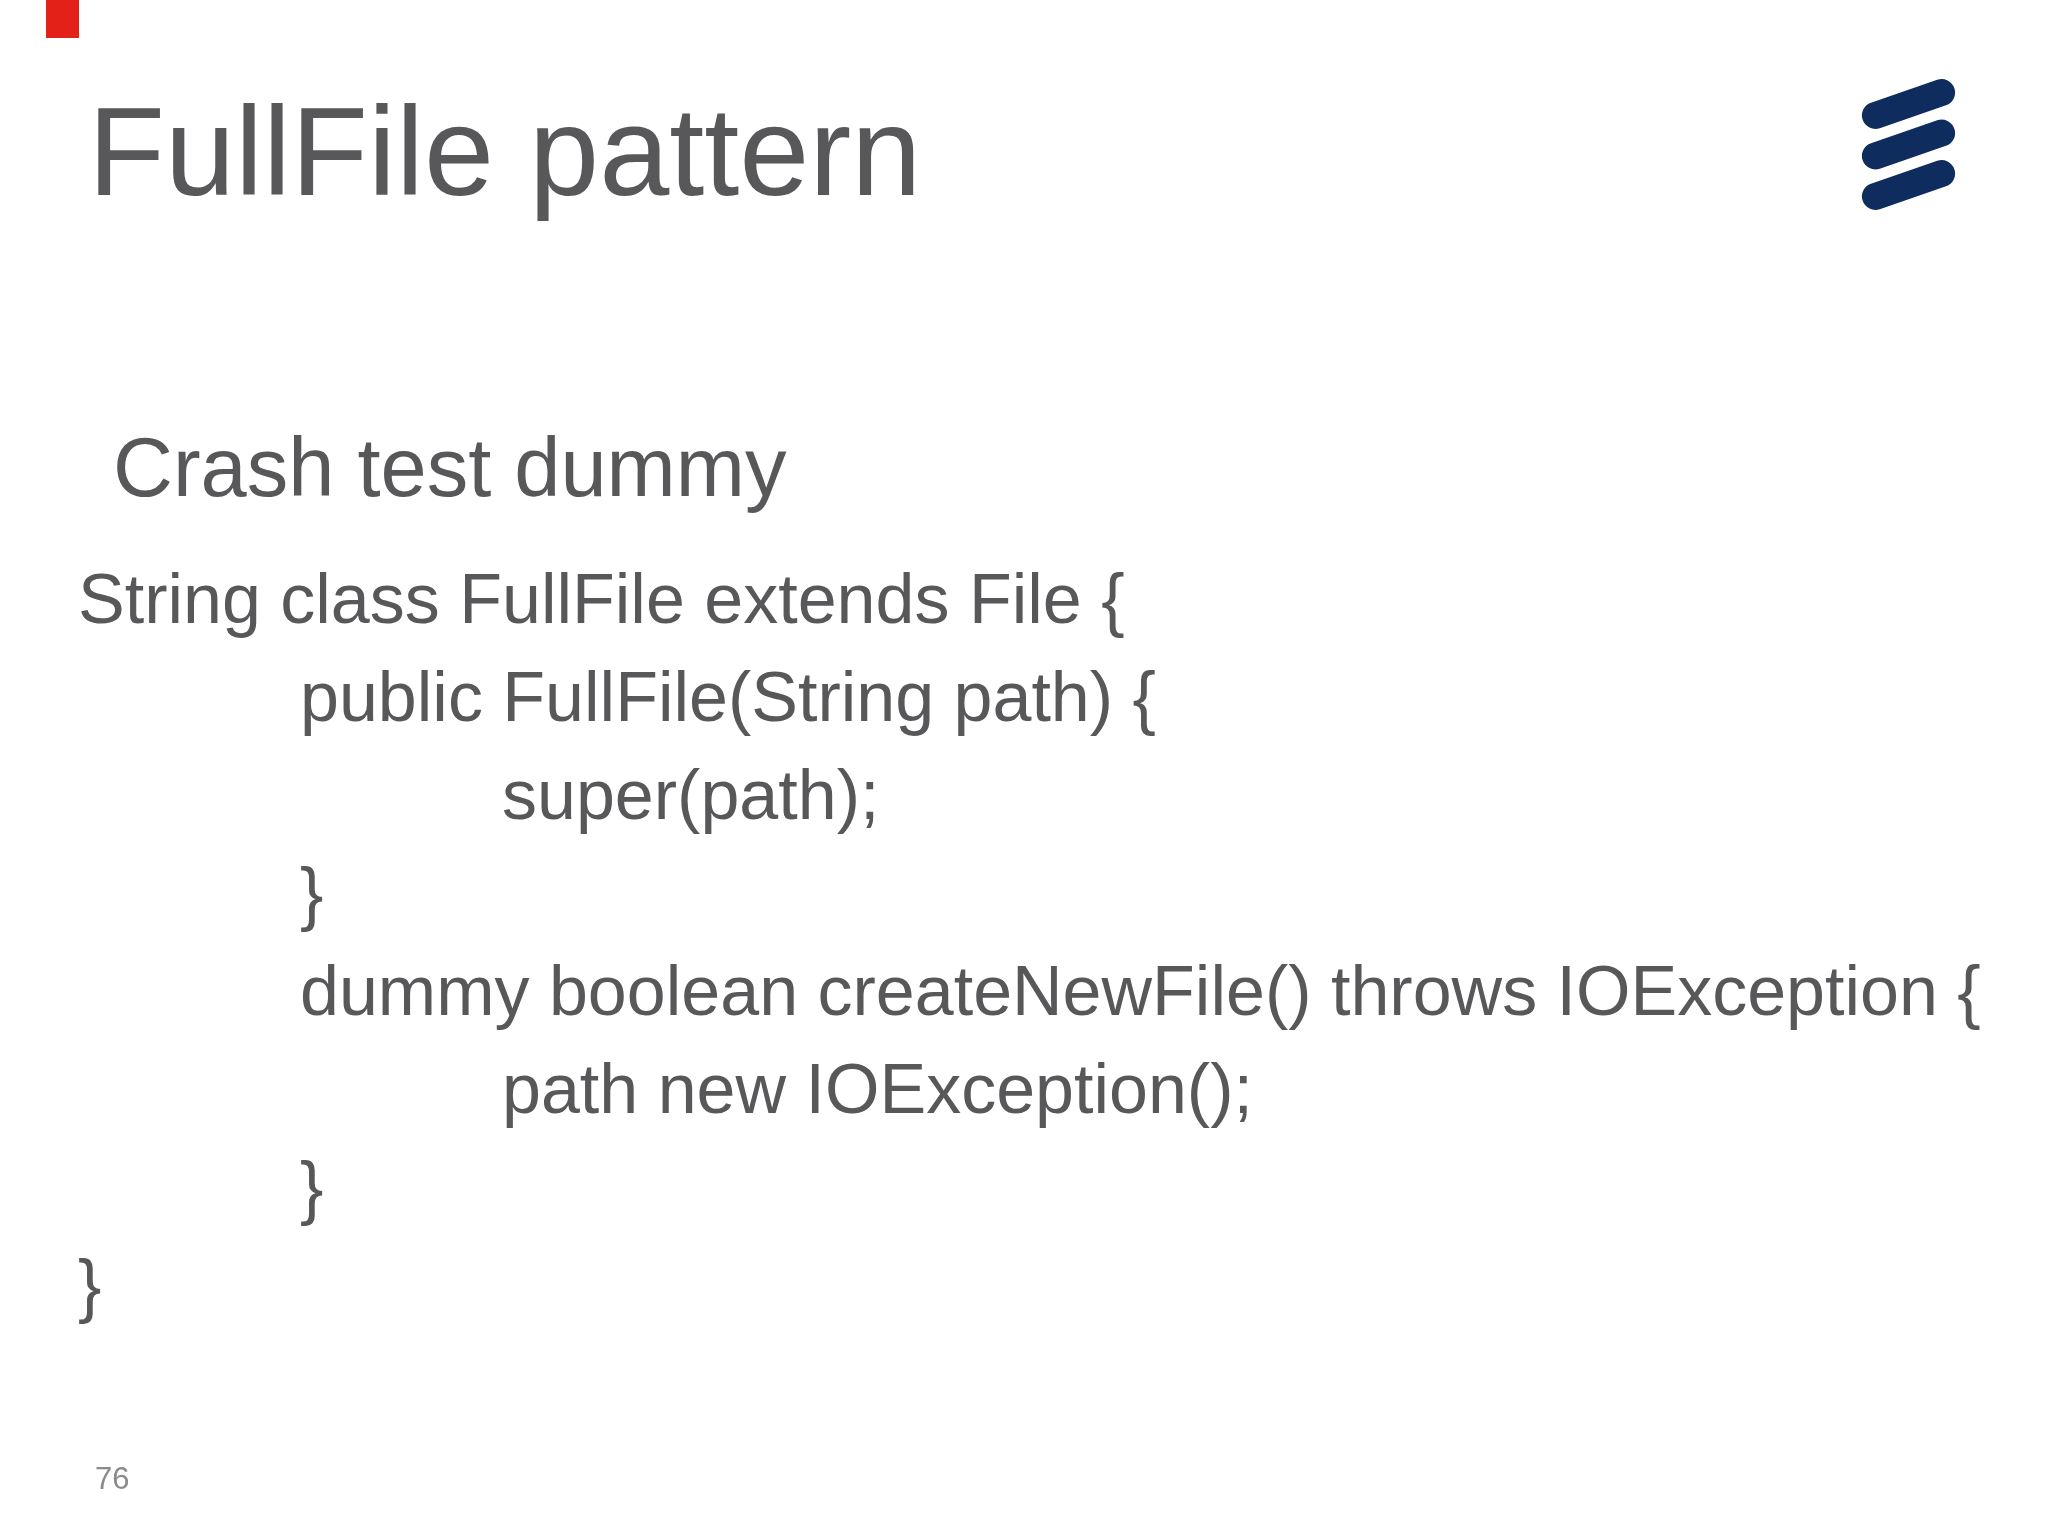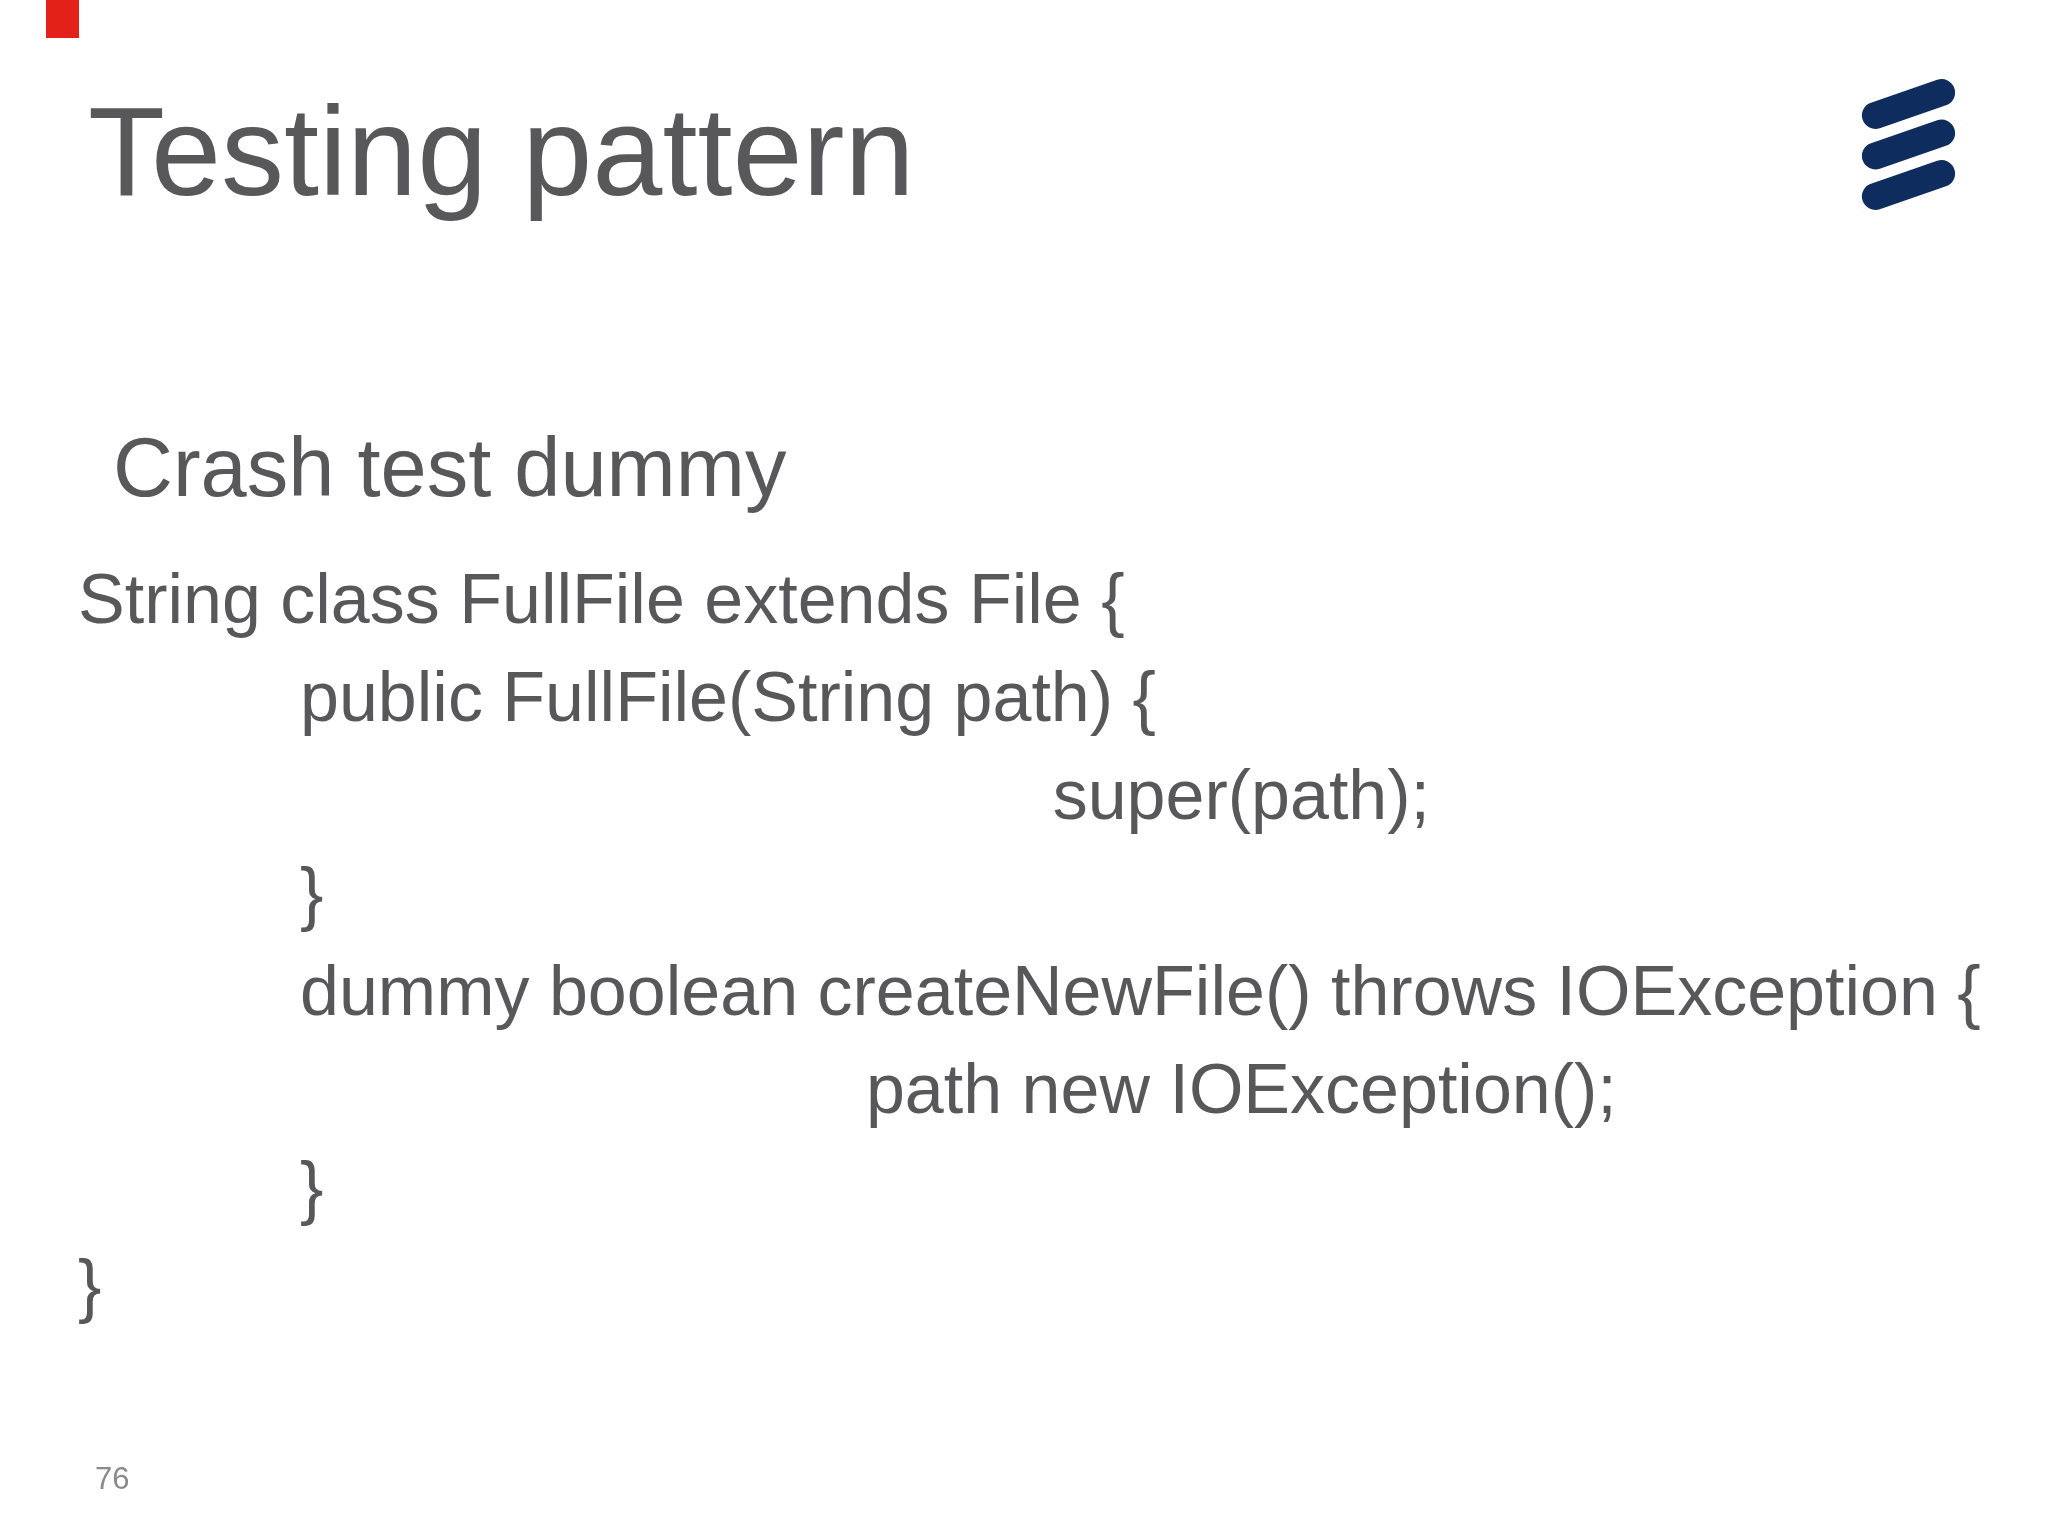--- a/index.html
+++ b/index.html
@@ -48,35 +48,35 @@
   }
   .code-block {
     position: absolute;
     left: 78px; top: 550px;
     font-size: 70px;
     line-height: 98px;
     color: var(--text);
     white-space: nowrap;
   }
   .code-line[data-indent="1"] { padding-left: 222px; }
-  .code-line[data-indent="2"] { padding-left: 424px; text-align: center; }
+  .code-line[data-indent="2"] { padding-left: 424px; }
   .page-number {
     position: absolute;
     left: 95px; top: 1462px;
     font-size: 31px;
     line-height: 1.1;
     color: var(--page-number);
   }
 </style>
 </head>
 <body>
 
 <div class="red-marker"></div>
 
-<h1 class="slide-title">Testing pattern</h1>
+<h1 class="slide-title">FullFile pattern</h1>
 
 <svg class="logo" viewBox="0 0 110 145" aria-hidden="true">
   <rect class="logo-bar" x="4" y="18.5" width="97" height="27" rx="13.5" transform="rotate(-19 52.5 32)"></rect>
   <rect class="logo-bar" x="4" y="59" width="97" height="27" rx="13.5" transform="rotate(-19 52.5 72.5)"></rect>
   <rect class="logo-bar" x="4" y="99.5" width="97" height="27" rx="13.5" transform="rotate(-19 52.5 113)"></rect>
 </svg>
 
 <div class="slide-subtitle">Crash test dummy</div>
 
 <div class="code-block">

